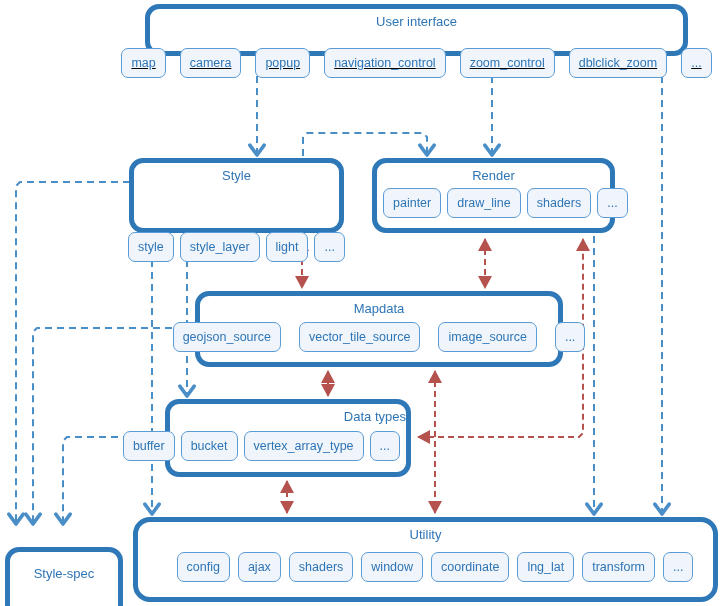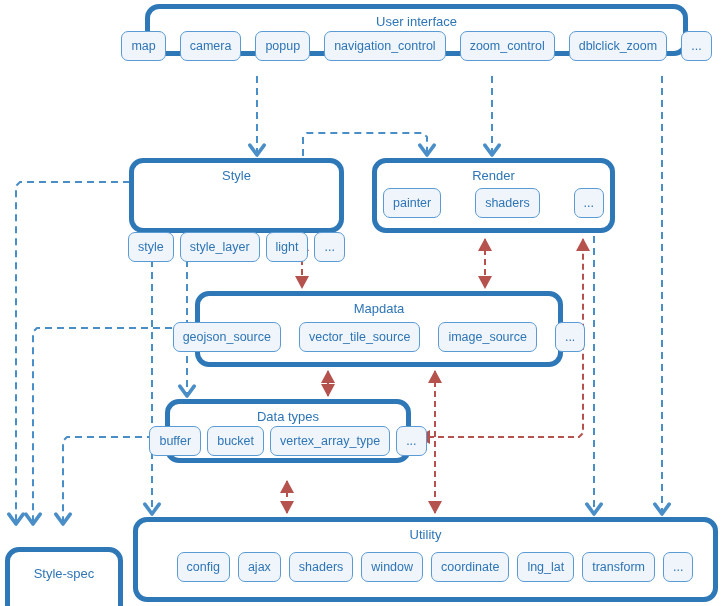--- a/index.html
+++ b/index.html
@@ -54,23 +54,23 @@
       <polyline points="166,437 67,437 63,441 63,524" fill="none" stroke="#4a8ec8" stroke-width="2" stroke-linejoin="round" stroke-dasharray="7 5" marker-end="url(#arrow-blue)"></polyline>
       <polyline points="594,236 594,514" fill="none" stroke="#4a8ec8" stroke-width="2" stroke-linejoin="round" stroke-dasharray="7 5" marker-end="url(#arrow-blue)"></polyline>
       <polyline points="302,239 302,288" fill="none" stroke="#b5524e" stroke-width="2" stroke-linejoin="round" stroke-dasharray="6 4" marker-end="url(#arrow-red)" marker-start="url(#arrow-red)"></polyline>
       <polyline points="485,239 485,288" fill="none" stroke="#b5524e" stroke-width="2" stroke-linejoin="round" stroke-dasharray="6 4" marker-end="url(#arrow-red)" marker-start="url(#arrow-red)"></polyline>
       <polyline points="418,437 579,437 583,433 583,239" fill="none" stroke="#b5524e" stroke-width="2" stroke-linejoin="round" stroke-dasharray="6 4" marker-end="url(#arrow-red)" marker-start="url(#arrow-red)"></polyline>
       <polyline points="328,371 328,396" fill="none" stroke="#b5524e" stroke-width="2" stroke-linejoin="round" stroke-dasharray="6 4" marker-end="url(#arrow-red)" marker-start="url(#arrow-red)"></polyline>
       <polyline points="435,371 435,513" fill="none" stroke="#b5524e" stroke-width="2" stroke-linejoin="round" stroke-dasharray="6 4" marker-end="url(#arrow-red)" marker-start="url(#arrow-red)"></polyline>
       <polyline points="287,481 287,513" fill="none" stroke="#b5524e" stroke-width="2" stroke-linejoin="round" stroke-dasharray="6 4" marker-end="url(#arrow-red)" marker-start="url(#arrow-red)"></polyline>
     </svg>
 
-  <div class="group" style="left:145px;top:4px;width:543px;height:52px;">
+  <div class="group" style="left:145px;top:4px;width:543px;height:52px;gap:17px;">
     <div class="gtitle">User interface</div>
-    <div class="chips" style="gap:14px;">
+    <div class="chips" style="gap:14px;text-decoration:underline;">
         <span class="chip">map</span>
         <span class="chip">camera</span>
         <span class="chip">popup</span>
         <span class="chip">navigation_control</span>
         <span class="chip">zoom_control</span>
         <span class="chip">dblclick_zoom</span>
         <span class="chip">...</span>
       </div>
   </div>
 
@@ -81,50 +81,51 @@
         <span class="chip">style_layer</span>
         <span class="chip">light</span>
         <span class="chip">...</span>
       </div>
   </div>
 
   <div class="group" style="left:372px;top:158px;width:243px;height:75px;">
     <div class="gtitle">Render</div>
     <div class="chips" style="gap:6px;justify-content:space-between;">
         <span class="chip">painter</span>
+        <span class="chip">draw_line</span>
         <span class="chip">shaders</span>
         <span class="chip">...</span>
       </div>
   </div>
 
   <div class="group" style="left:195px;top:291px;width:368px;height:76px;">
     <div class="gtitle">Mapdata</div>
     <div class="chips" style="gap:18px;">
         <span class="chip">geojson_source</span>
         <span class="chip">vector_tile_source</span>
         <span class="chip">image_source</span>
         <span class="chip">...</span>
       </div>
   </div>
 
-  <div class="group" style="left:165px;top:399px;width:246px;height:64px;">
+  <div class="group" style="left:165px;top:399px;width:246px;height:78px;align-items:flex-end;">
     <div class="gtitle">Data types</div>
     <div class="chips" style="gap:6px;">
         <span class="chip">buffer</span>
         <span class="chip">bucket</span>
         <span class="chip">vertex_array_type</span>
         <span class="chip">...</span>
       </div>
   </div>
 
   <div class="group title-only" style="left:5px;top:547px;width:118px;height:73px;">
     <div class="gtitle">Style-spec</div>
   </div>
 
-  <div class="group" style="left:133px;top:517px;width:585px;height:85px;">
+  <div class="group" style="left:133px;top:517px;width:585px;height:85px;border-radius:17px;">
     <div class="gtitle">Utility</div>
     <div class="chips" style="gap:8px;padding-left:25px;">
         <span class="chip">config</span>
         <span class="chip">ajax</span>
         <span class="chip">shaders</span>
         <span class="chip">window</span>
         <span class="chip">coordinate</span>
         <span class="chip">lng_lat</span>
         <span class="chip">transform</span>
         <span class="chip">...</span>

